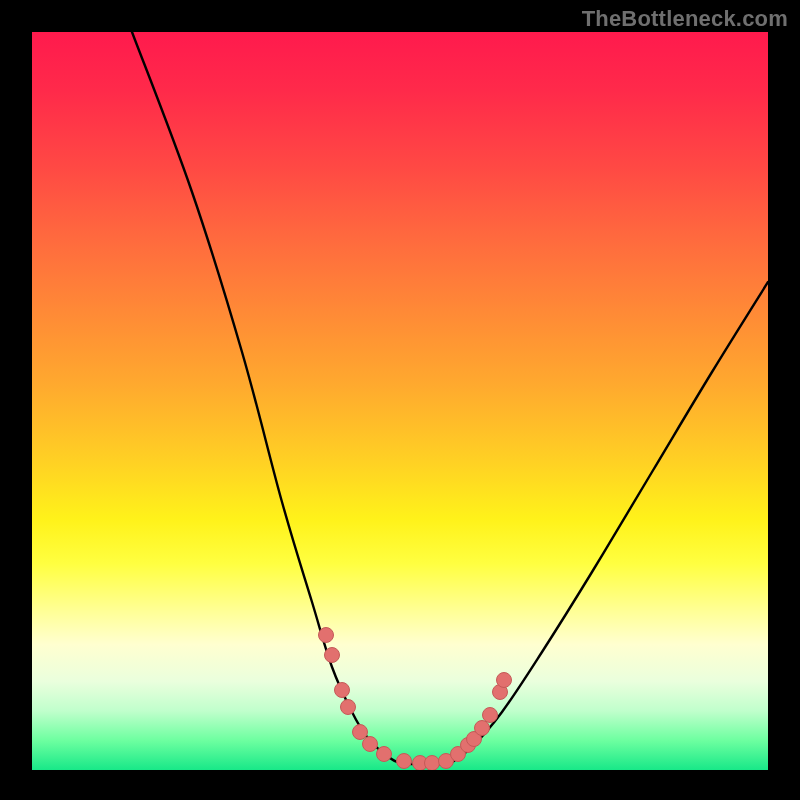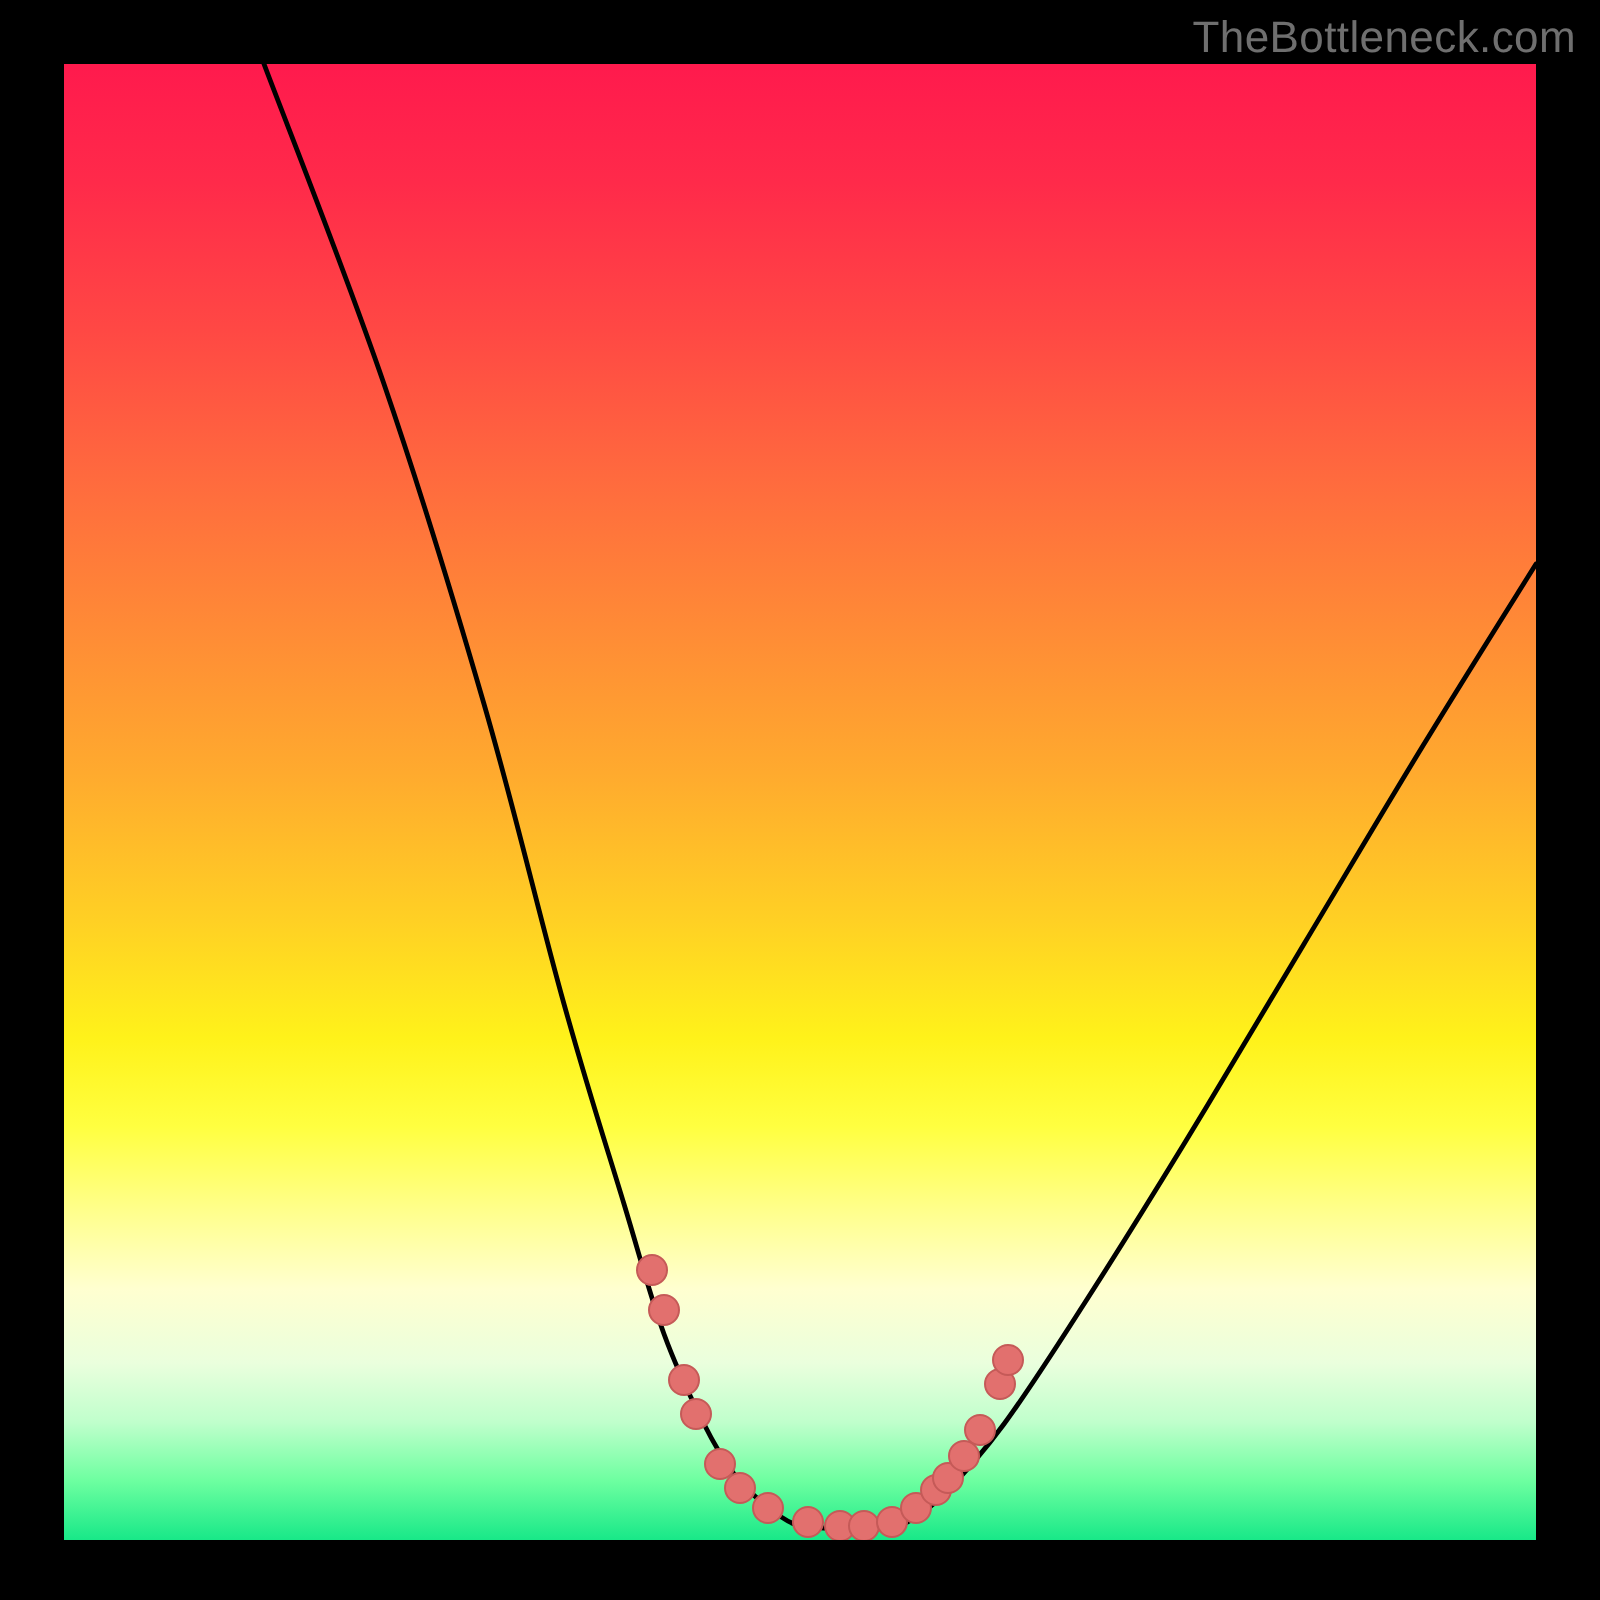--- a/index.html
+++ b/index.html
@@ -44,21 +44,21 @@
       #18e888 100%
     );
   }
   .watermark {
     position: absolute;
     top: 6px;
     right: 12px;
     color: #6f6f6f;
     font-size: 22px;
     letter-spacing: 0.2px;
-    font-weight: 400;
+    font-weight: 700;
   }
   svg.curve {
     position: absolute;
     left: 0;
     top: 0;
     width: 736px;
     height: 738px;
   }
 </style>
 </head>

